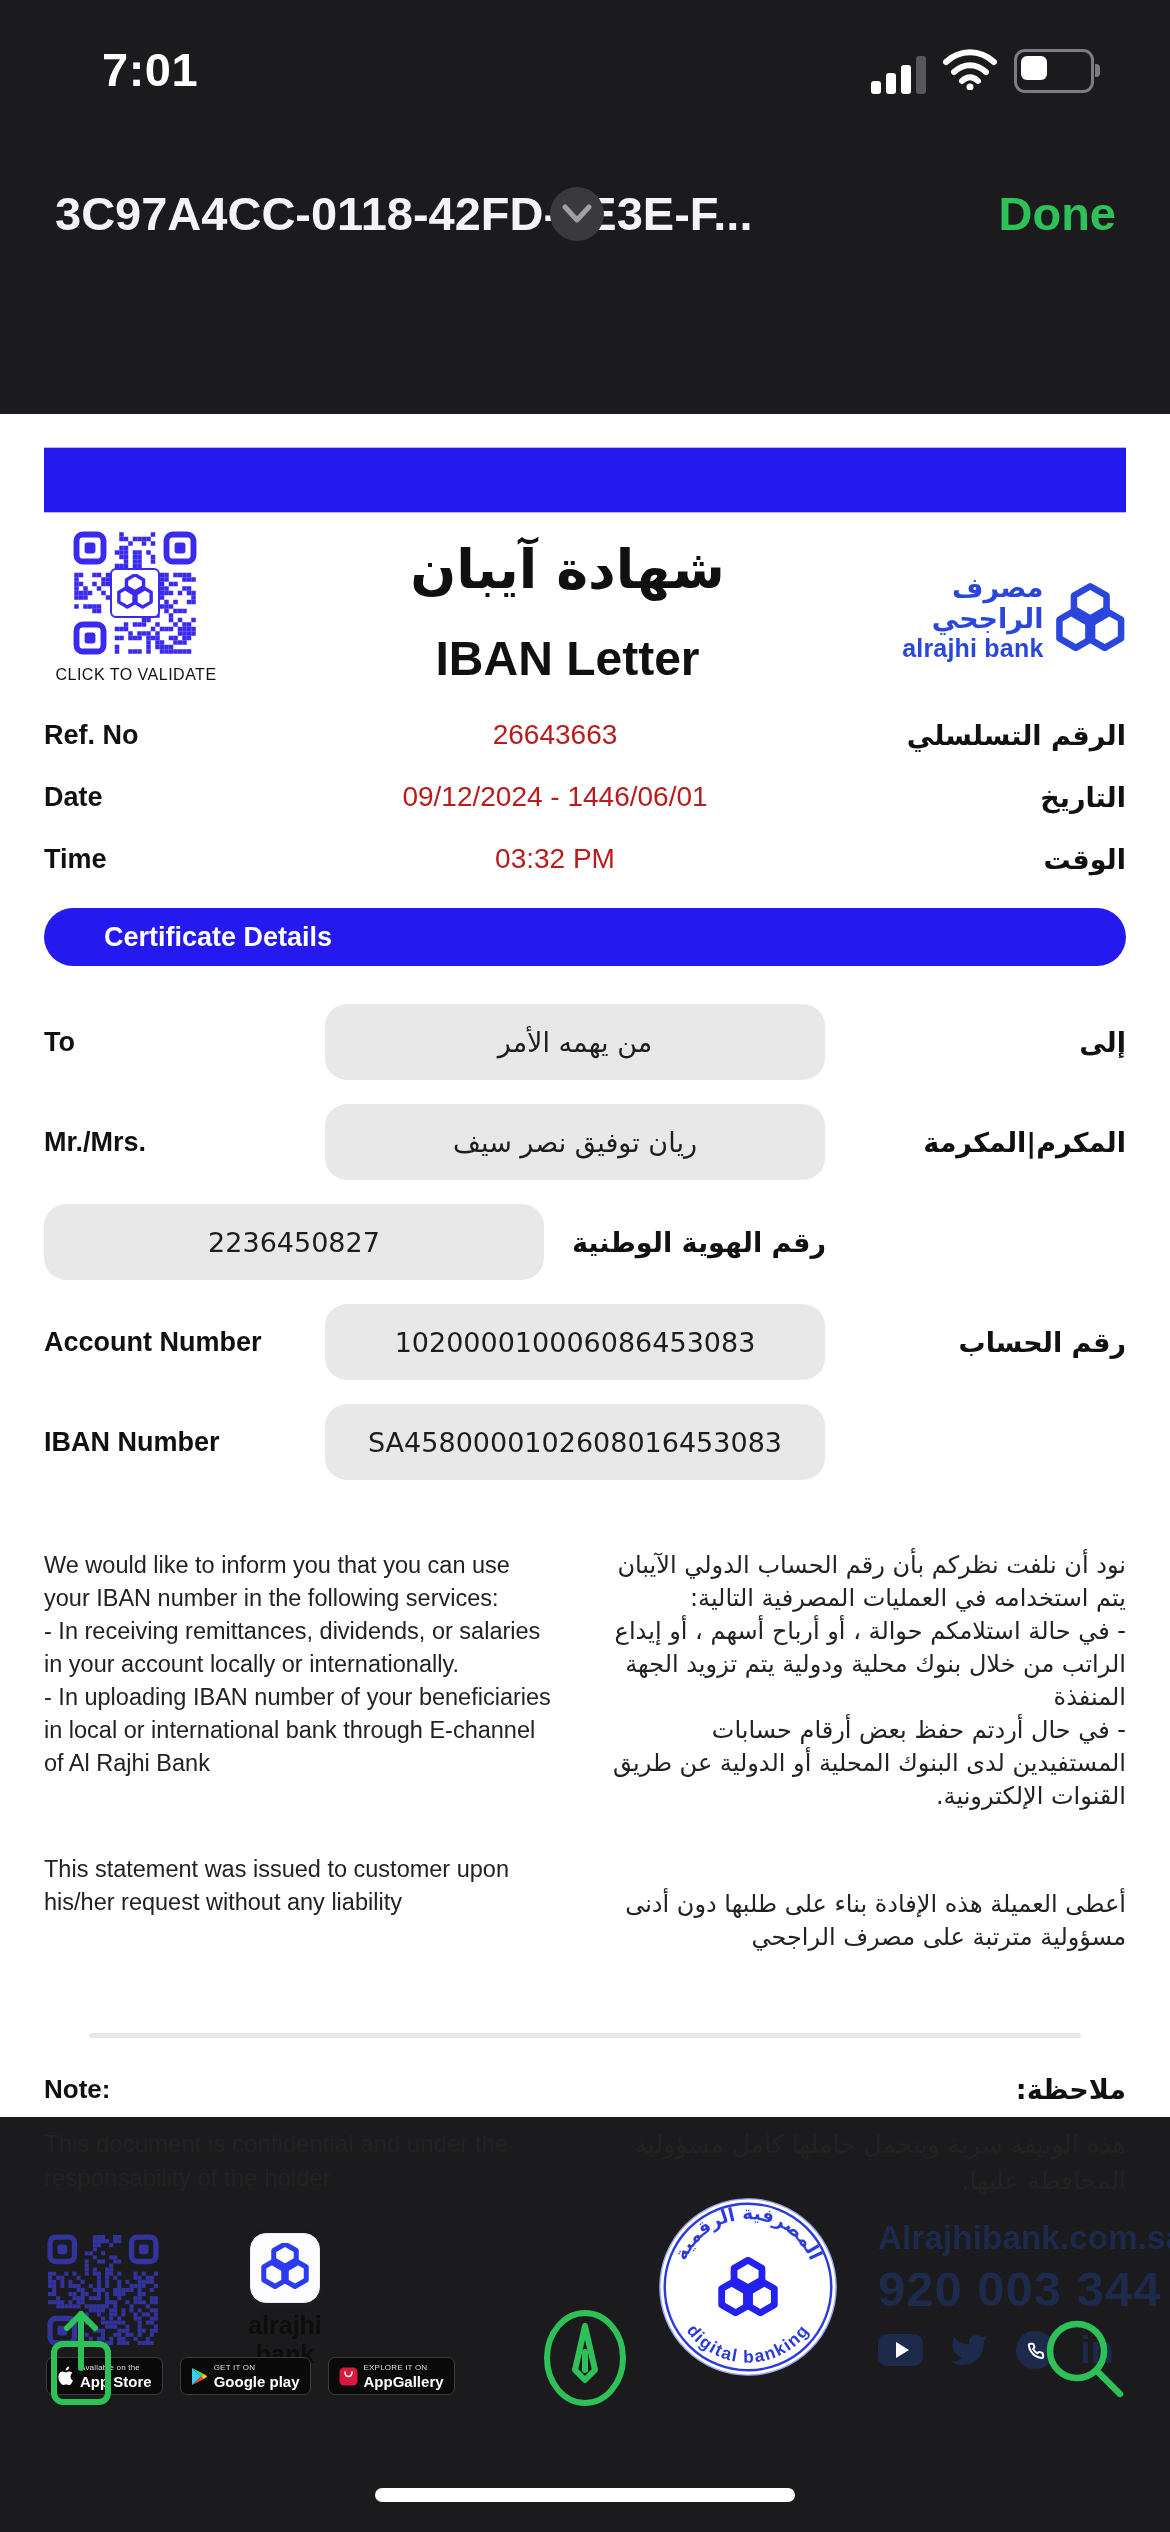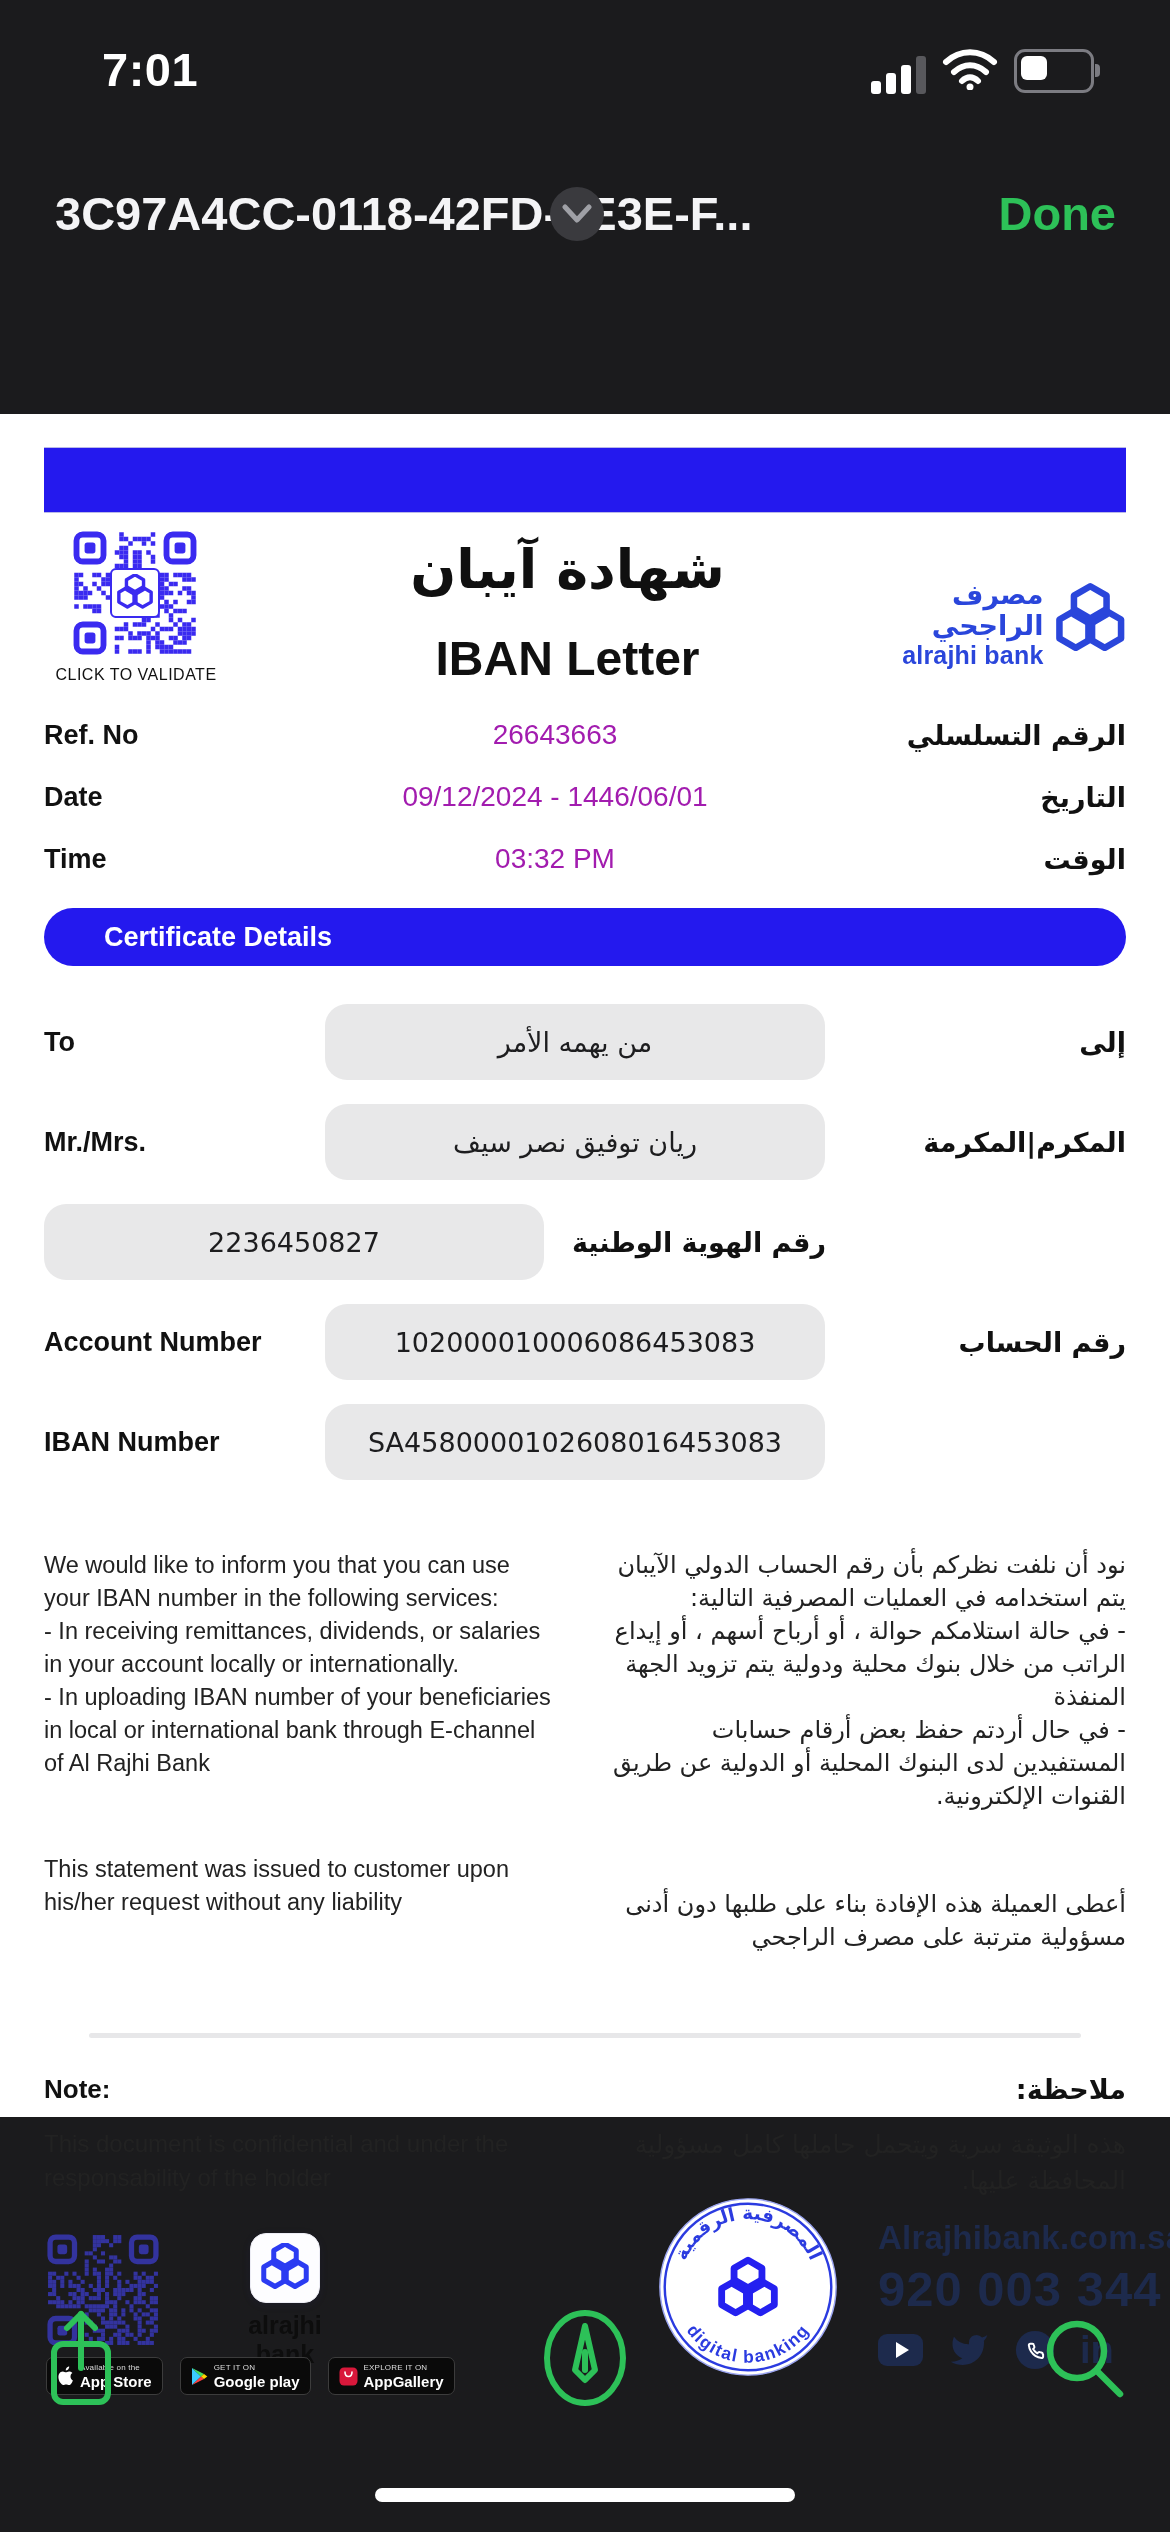--- a/index.html
+++ b/index.html
@@ -28,29 +28,29 @@
   .banner-bar{margin-top:34px;height:64px;background:#2419ee;box-shadow:0 1px 0 #b9b9e8, 0 -1px 0 #b9b9e8;}
 
   .doc-header{margin-top:18px;display:flex;align-items:flex-start;}
   .qr-block{width:215px;flex:0 0 auto;}
   .qr-box{position:relative;width:126px;height:126px;margin-left:28px;}
   .qr-box .qr-logo{position:absolute;left:50%;top:50%;transform:translate(-50%,-50%);width:46px;height:46px;background:#fff;border:2px solid #3a2af0;border-radius:6px;display:flex;align-items:center;justify-content:center;}
   .qr-caption{margin-top:10px;margin-left:2px;width:180px;text-align:center;font-size:16px;letter-spacing:.5px;color:#111;}
   .titles{flex:1;text-align:center;}
   .title-ar{font-size:54px;font-weight:700;color:#101010;margin-top:8px;font-family:"DejaVu Sans",sans-serif;}
   .title-en{font-size:48px;font-weight:700;color:#101010;margin-top:30px;}
-  .bank-logo{flex:0 0 auto;width:250px;display:flex;align-items:flex-end;justify-content:flex-end;gap:10px;margin-top:42px;}
+  .bank-logo{flex:0 0 auto;width:250px;display:flex;align-items:flex-start;justify-content:flex-end;gap:10px;margin-top:42px;}
   .bank-names{text-align:right;color:#2a46db;line-height:1.15;}
   .bank-ar{font-size:27px;font-weight:700;font-family:"DejaVu Sans",sans-serif;}
   .bank-en{font-size:25px;font-weight:700;letter-spacing:.2px;}
 
   .meta{margin-top:18px;}
   .mrow{display:grid;grid-template-columns:260px 1fr 320px;align-items:center;height:62px;gap:8px;}
   .lbl{font-size:27px;font-weight:600;color:#111;}
-  .val{text-align:center;font-size:28px;color:#a21caf;}
+  .val{text-align:center;font-size:28px;color:#b91c1c;}
   .albl{text-align:right;font-size:27px;font-weight:700;color:#111;font-family:"DejaVu Sans",sans-serif;}
 
   .section-pill{margin-top:18px;height:58px;border-radius:29px;background:#2419ee;color:#fff;display:flex;align-items:center;padding-left:60px;font-size:27px;font-weight:700;}
 
   .details{margin-top:38px;}
   .drow{display:grid;grid-template-columns:280px 1fr 300px;align-items:center;height:76px;margin-bottom:24px;}
   .gpill{width:500px;height:76px;margin:0 auto;background:#e8e8e9;border-radius:22px;display:flex;align-items:center;justify-content:center;font-size:27px;color:#1d1d1f;font-family:"DejaVu Sans",sans-serif;}
 
   .body-cols{margin-top:36px;display:flex;justify-content:space-between;}
   .body-en{width:508px;font-size:23.5px;line-height:33px;color:#222;white-space:pre-line;}

